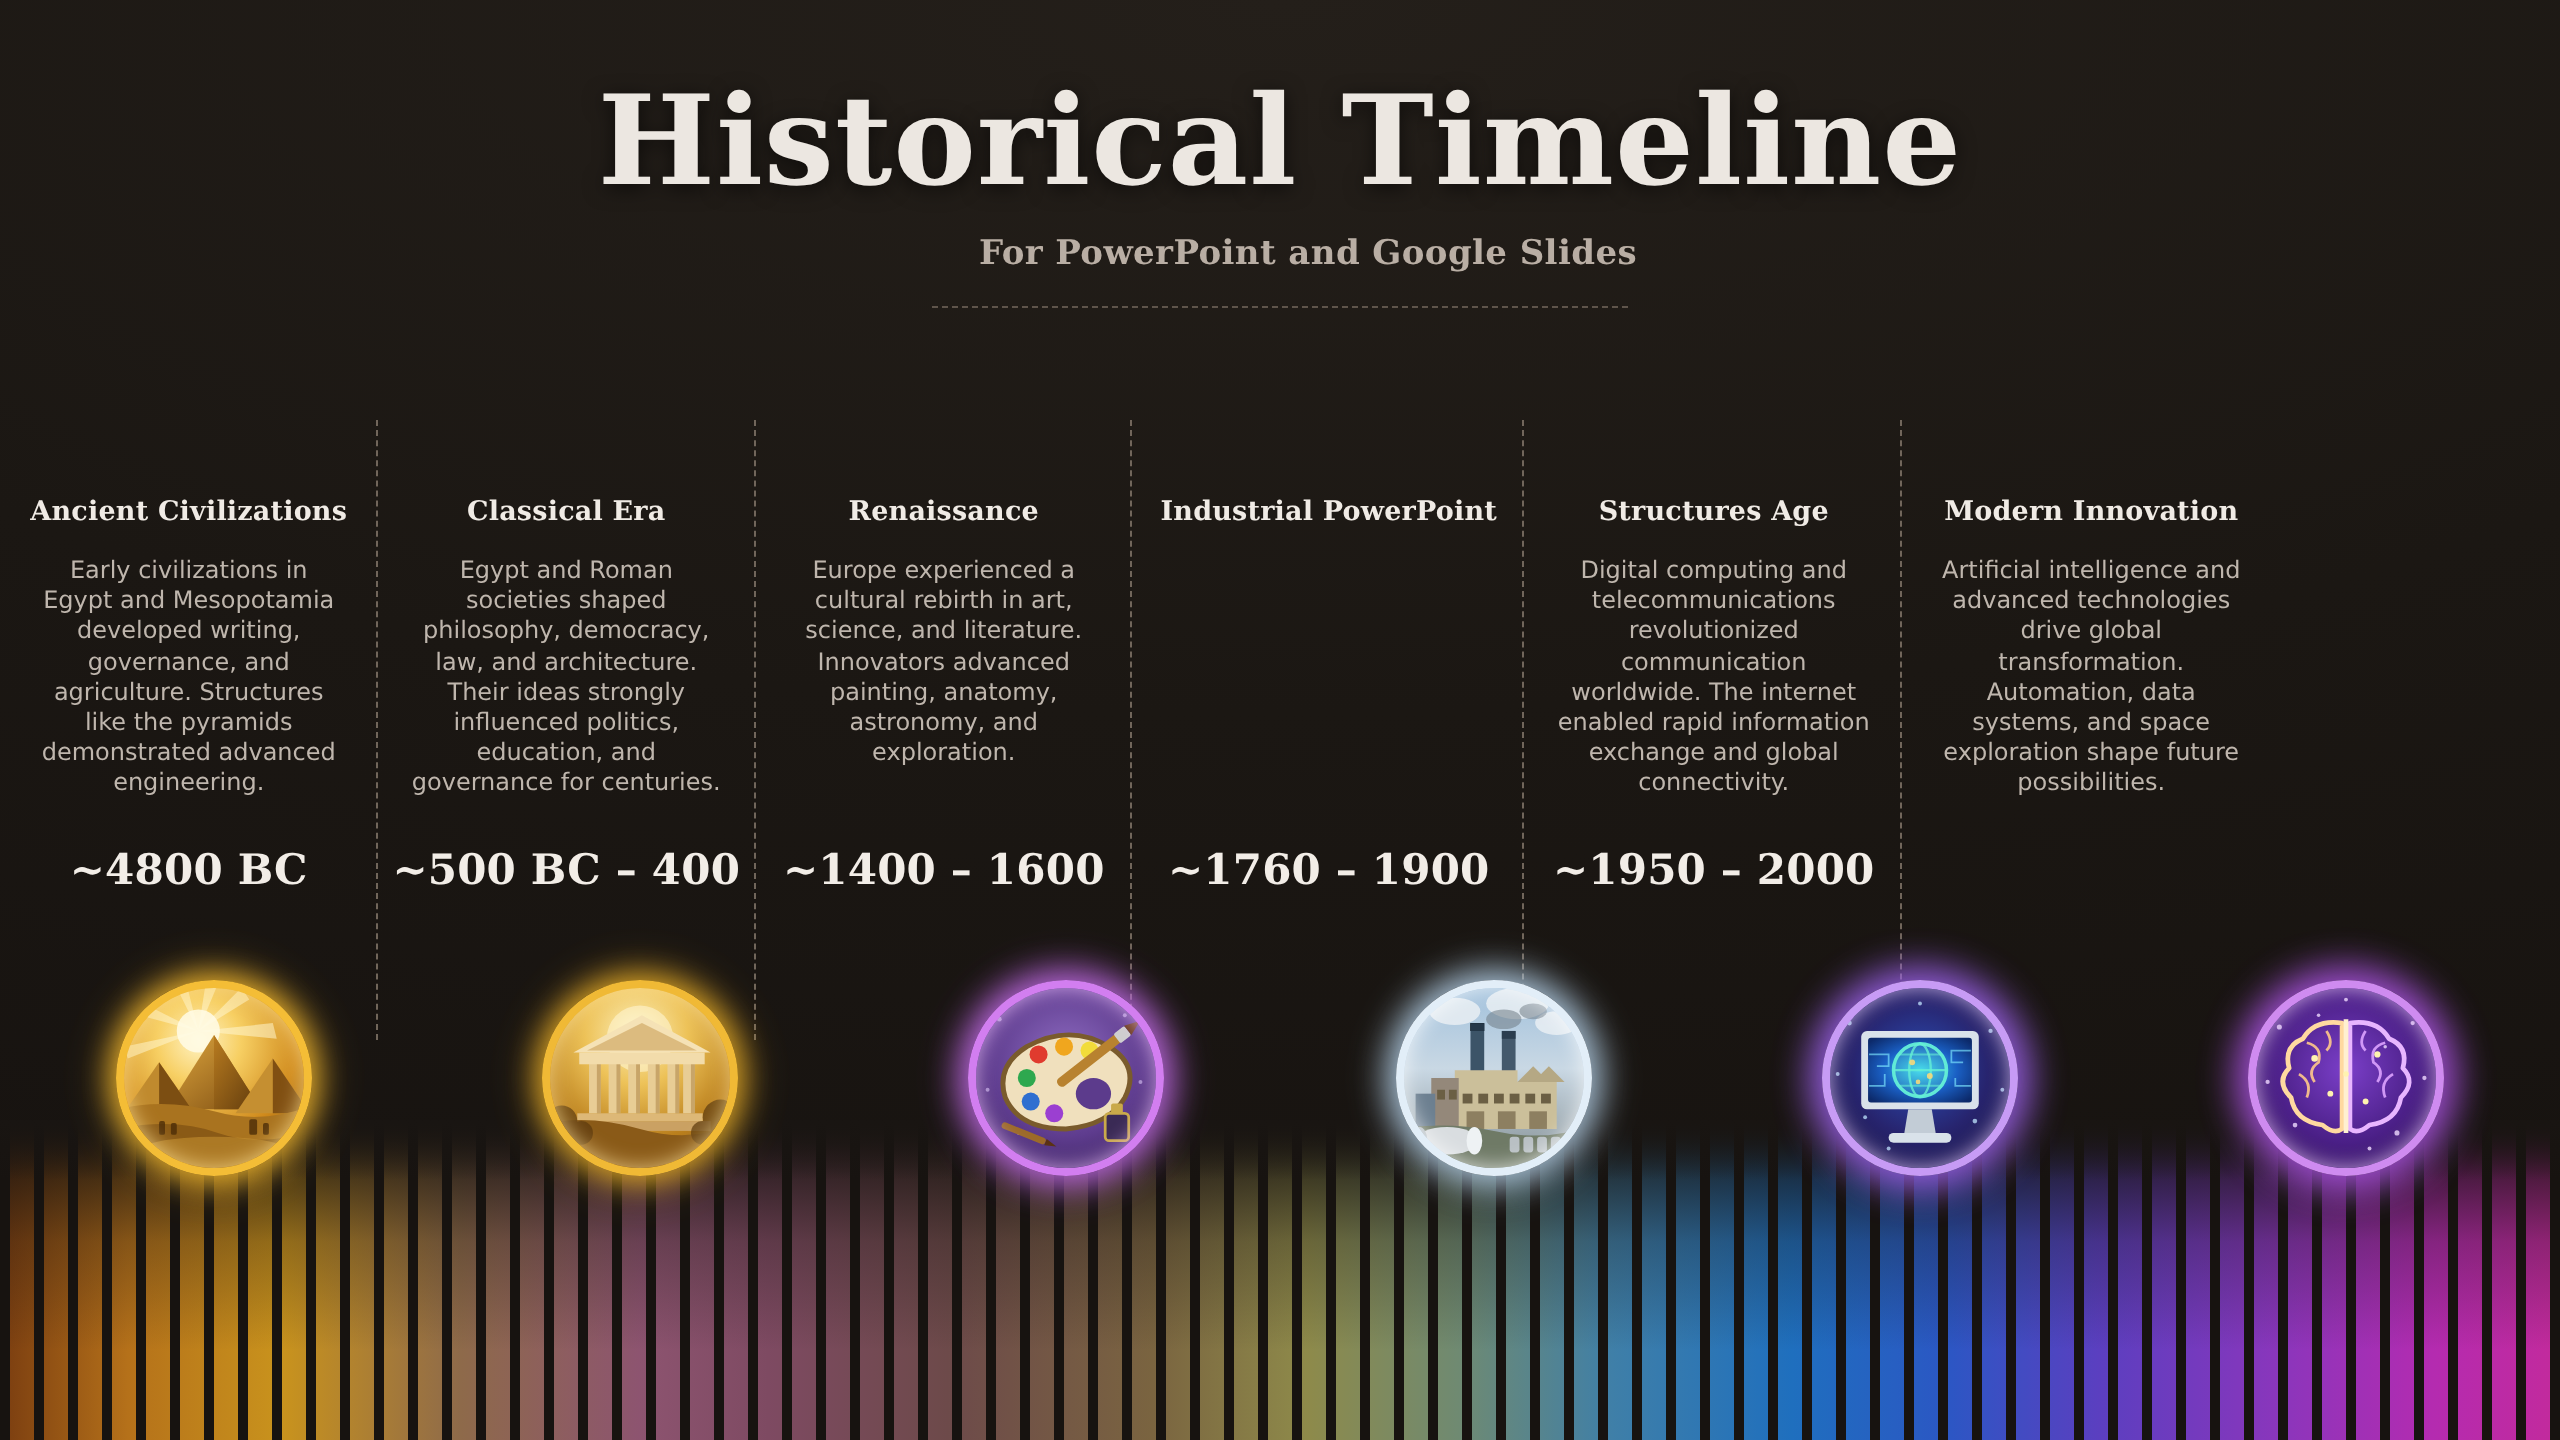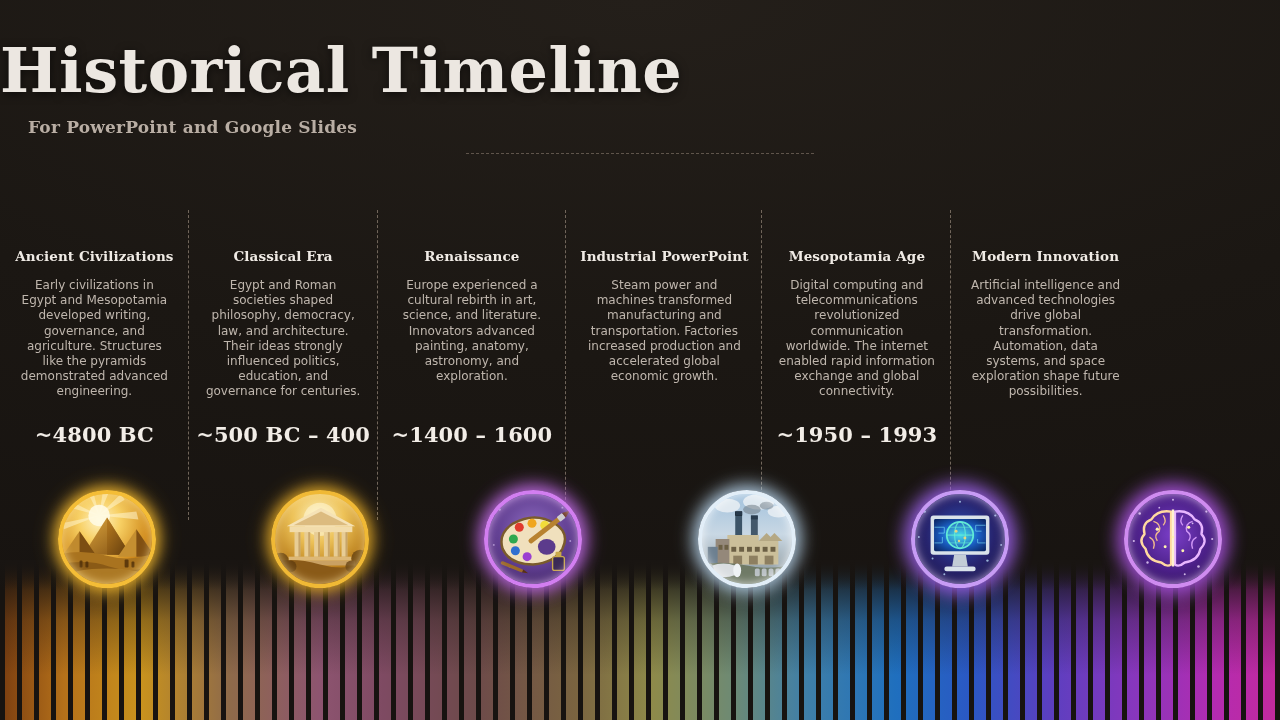--- a/index.html
+++ b/index.html
@@ -15,21 +15,21 @@
   #slide{
     position:absolute; inset:0;
     background:
       radial-gradient(130% 90% at 50% 0%, #241f1a 0%, #1b1713 55%, #171310 100%);
     overflow:hidden;
   }
 
   
   #header{
     position:absolute; top:38px; left:0; width:100%;
-    text-align:left;
+    text-align:center;
   }
   #title{
     font-family:"DejaVu Serif", serif;
     font-weight:700;
     font-size:62px;
     line-height:1.08;
     letter-spacing:0.5px;
     color:#ece7e1;
     text-shadow:0 2px 10px rgba(0,0,0,.6);
   }
@@ -202,28 +202,28 @@
 
     <div class="col">
       <div class="c-title">Renaissance</div>
       <div class="c-desc">Europe experienced a cultural rebirth in art, science, and literature. Innovators advanced painting, anatomy, astronomy, and exploration.</div>
       <div class="c-date">~1400 – 1600</div>
       <div class="vdiv"></div>
     </div>
 
     <div class="col">
       <div class="c-title">Industrial PowerPoint</div>
-      <div class="c-desc">Steam power and machines transformed manufacturing and transportation. Factories increased production and accelerated global economic growth.</div>
+      <div class="c-date">~1760 – 1900</div>
       <div class="vdiv"></div>
     </div>
 
     <div class="col">
-      <div class="c-title">Mesopotamia Age</div>
+      <div class="c-title">Structures Age</div>
       <div class="c-desc">Digital computing and telecommunications revolutionized communication worldwide. The internet enabled rapid information exchange and global connectivity.</div>
-      <div class="c-date">~1950 – 1993</div>
+      <div class="c-date">~1950 – 2000</div>
       <div class="vdiv"></div>
     </div>
 
     <div class="col">
       <div class="c-title">Modern Innovation</div>
       <div class="c-desc">Artificial intelligence and advanced technologies drive global transformation. Automation, data systems, and space exploration shape future possibilities.</div>
 
     </div>
 
   </div>

